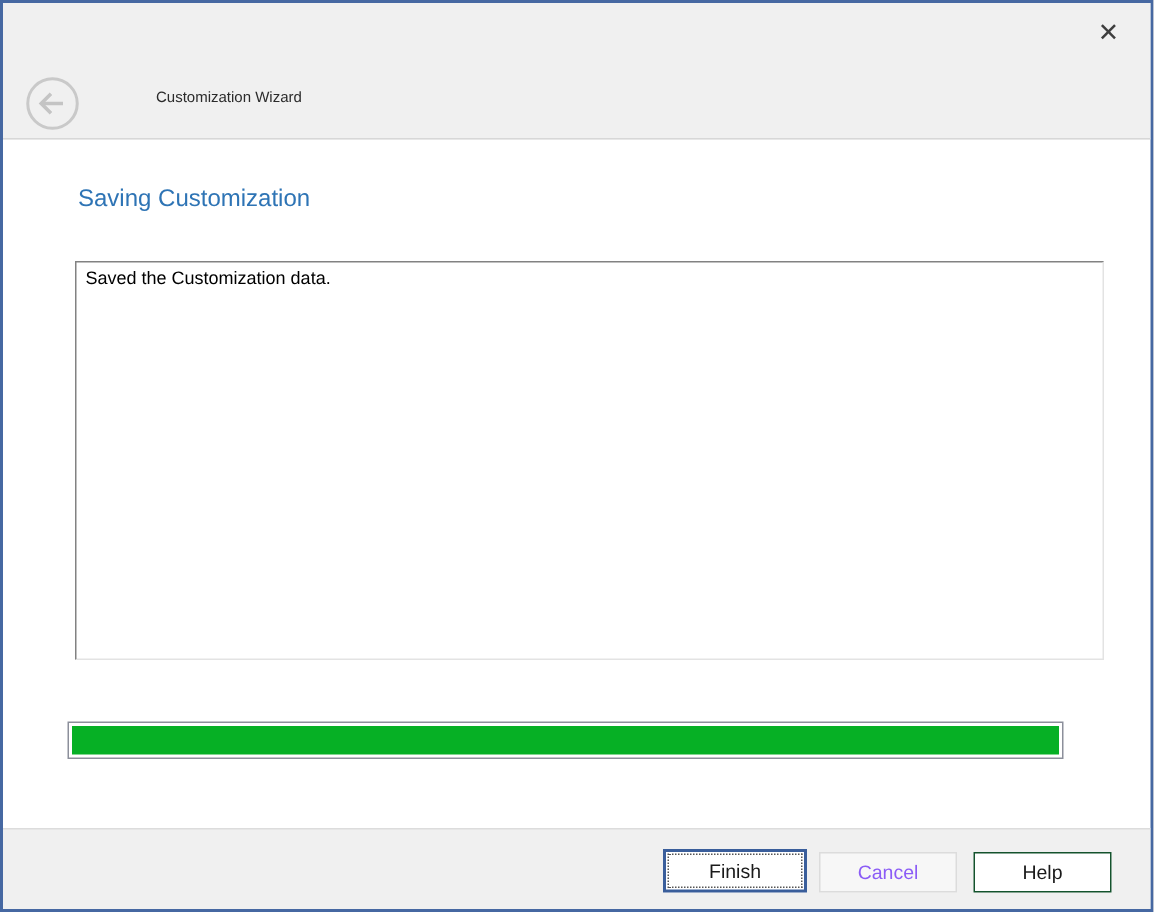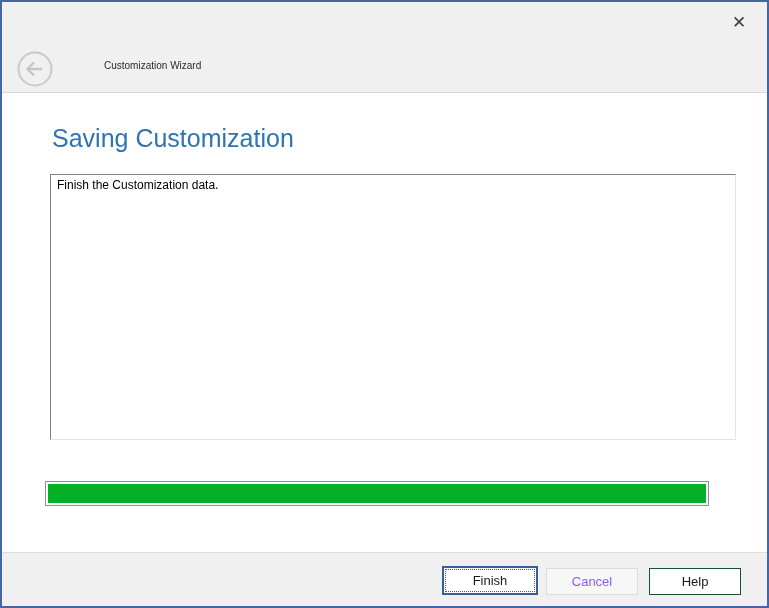--- a/index.html
+++ b/index.html
@@ -33,21 +33,21 @@
     width: 38px; height: 38px;
   }
   .header-title {
     position: absolute; left: 57px; top: 58px;
     font-size: 10px; color: #2b2b2b; margin-left: 45px;
   }
 
   
   .page-heading {
     position: absolute; left: 50px; top: 122px;
-    font-size: 25px; font-weight: 400;
+    font-size: 16px; font-weight: 400;
     color: #2E74B5;
   }
   .log-box {
     position: absolute; left: 48px; top: 172px;
     width: 686px; height: 266px;
     background: #ffffff;
     border-top: 1px solid #828282;
     border-left: 1px solid #828282;
     border-right: 1px solid #e3e3e3;
     border-bottom: 1px solid #e3e3e3;
@@ -116,21 +116,21 @@
         <polyline points="18,12.5 11.5,19 18,25.5" fill="none" stroke="#c4c4c4" stroke-width="2.4"></polyline>
       </svg>
     </div>
 
     <div class="header-title">Customization Wizard</div>
   </div>
 
   <div class="page-heading">Saving Customization</div>
 
   <div class="log-box">
-    <div class="log-line">Finish the Customization data.</div>
+    <div class="log-line">Saved the Customization data.</div>
   </div>
 
   <div class="progress">
     <div class="progress-fill" style="width: 100%;"></div>
   </div>
 
   <div class="footer"></div>
 
   <button class="btn btn-finish">Finish</button>
 

